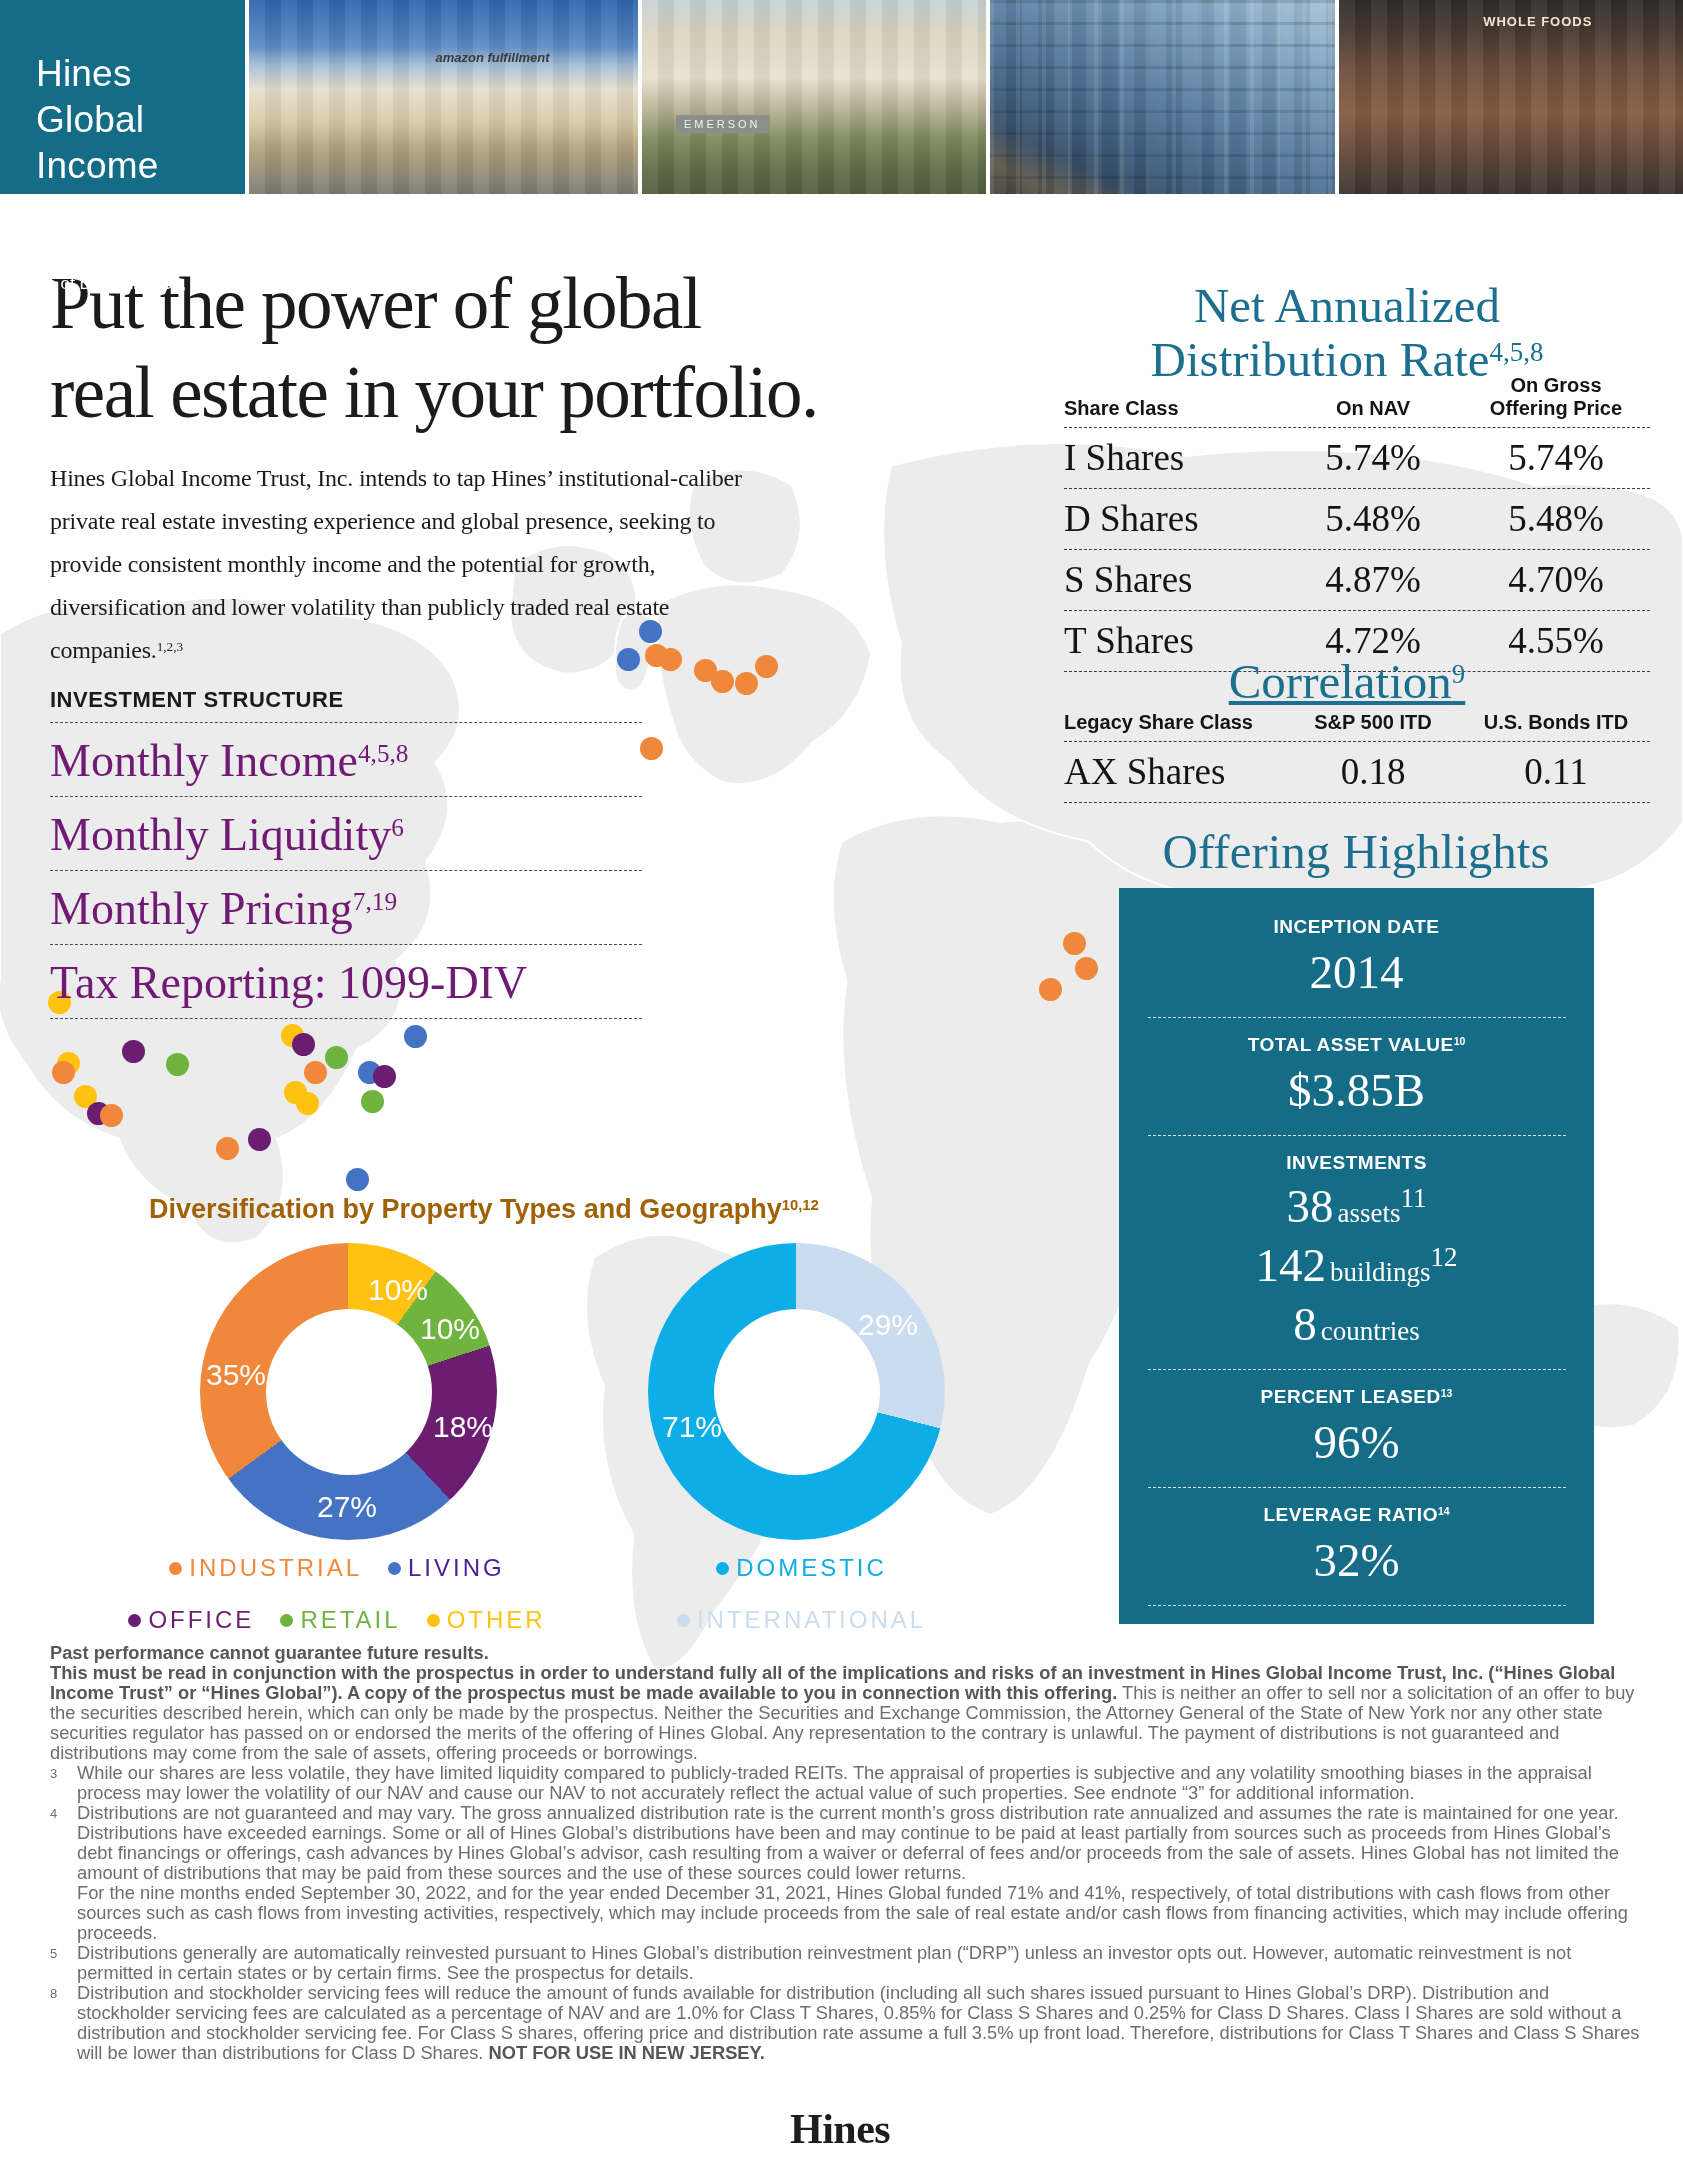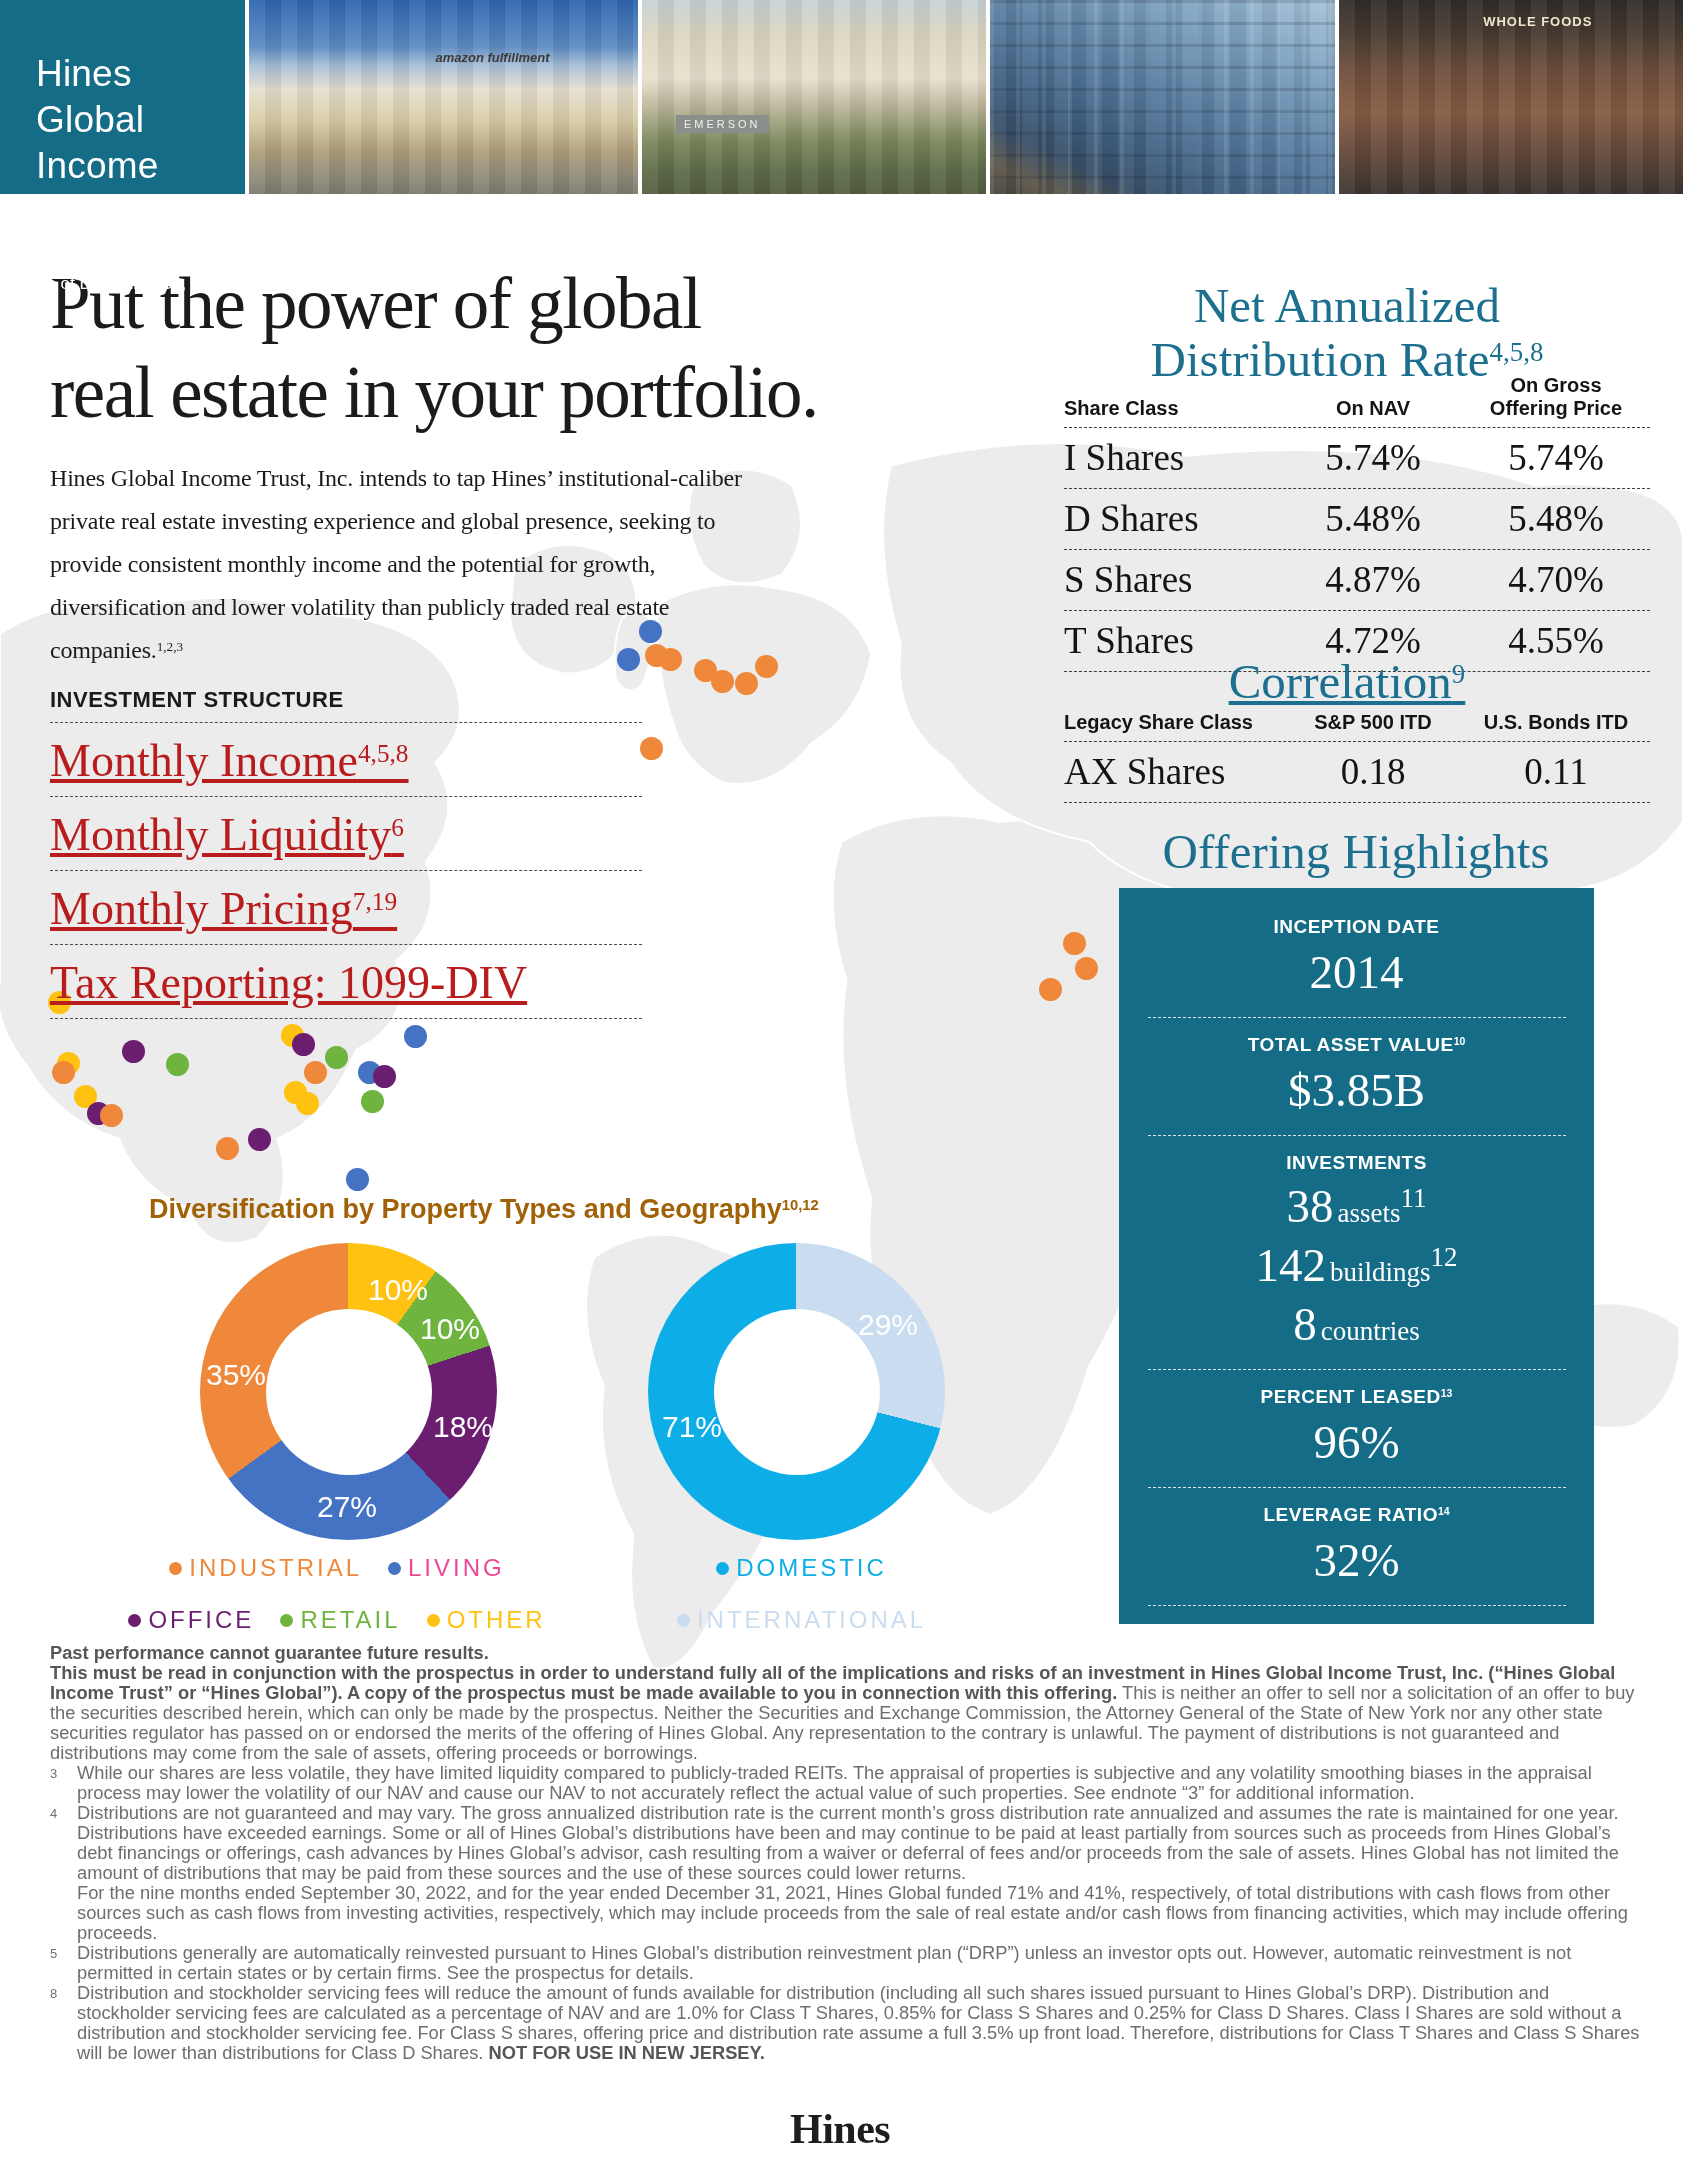--- a/index.html
+++ b/index.html
@@ -34,21 +34,21 @@
   
   .worldmap { position:absolute; top:426px; left:0; width:1683px; height:1267px; z-index:0; }
   .mapdots { position:absolute; top:0; left:0; width:1683px; height:2178px; z-index:1; pointer-events:none; }
   .mapdot { position:absolute; width:23px; height:23px; border-radius:50%; }
 
   
   .headline { position:absolute; left:50px; top:259px; width:891px; font-size:73px; line-height:89px; letter-spacing:-1.5px; color:#1c1b19; z-index:2; }
   .intro-para { position:absolute; left:50px; top:457px; width:705px; font-size:24px; line-height:43px; letter-spacing:-0.2px; color:#1c1b19; z-index:2; }
   .invest { position:absolute; left:50px; top:687px; width:592px; z-index:2; }
   .invest-heading { font-size:22px; font-weight:bold; letter-spacing:0.5px; color:#1c1b19; padding-bottom:9px; border-bottom:1.5px dashed #4c4c4c; }
-  .invest-item { font-size:46px; color:#b91c1c; padding:11px 0 9px; border-bottom:1.5px dashed #4c4c4c; font-family:"Liberation Serif","DejaVu Serif",serif;text-decoration:underline; }
+  .invest-item { font-size:46px; color:#701a75; padding:11px 0 9px; border-bottom:1.5px dashed #4c4c4c; font-family:"Liberation Serif","DejaVu Serif",serif; }
 
   
   .r-title { position:absolute; text-align:center; color:#1c6f8e; font-size:49px; line-height:54px; z-index:2; }
   #nard-title { left:1040px; top:279px; width:614px; }
   #corr-title { left:1040px; top:655px; width:614px;text-decoration:underline; }
   #oh-title  { left:1049px; top:825px; width:614px; }
   .rtable { position:absolute; left:1064px; width:586px; z-index:2; }
   #nard-table { top:374px; }
   #corr-table { top:711px; }
   .trow { display:grid; grid-template-columns:220px 178px 188px; align-items:end; }
@@ -273,21 +273,21 @@
 <span class="pct pl-dom" style="left:692px;top:1427px">71%</span>
 
 <div class="legend" id="legend1">
   <div class="lg-row">
     <div class="lg-item">
         <span class="ldot" style="background-color: rgb(240, 136, 59);"></span>
         <span style="color: rgb(240, 136, 59);">INDUSTRIAL</span>
       </div>
     <div class="lg-item">
         <span class="ldot" style="background-color: rgb(69, 115, 196);"></span>
-        <span style="color: #ec4899;">LIVING</span>
+        <span style="color: #4c1d95;">LIVING</span>
       </div>
   </div>
   <div class="lg-row">
     <div class="lg-item">
         <span class="ldot" style="background-color: rgb(107, 29, 112);"></span>
         <span style="color: rgb(107, 29, 112);">OFFICE</span>
       </div>
     <div class="lg-item">
         <span class="ldot" style="background-color: rgb(110, 180, 63);"></span>
         <span style="color: rgb(110, 180, 63);">RETAIL</span>

